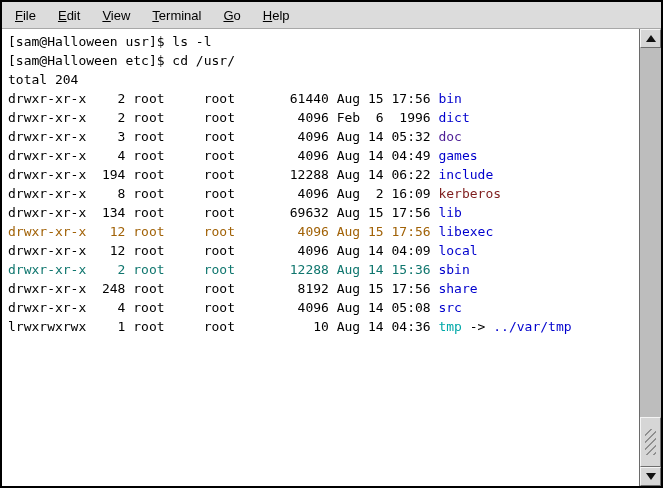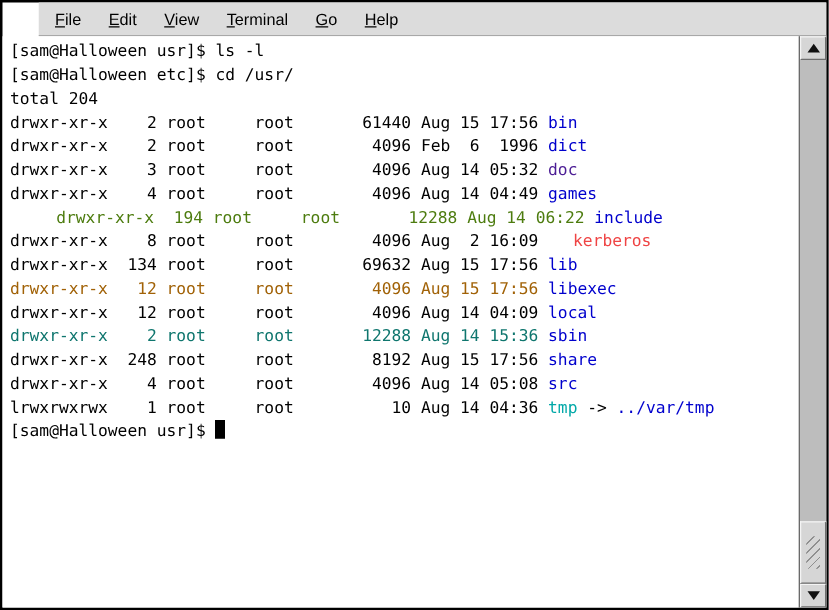--- a/index.html
+++ b/index.html
@@ -4,21 +4,21 @@
 <style>
   html,body{margin:0;padding:0;background:#888;}
   .window{
     position:relative;width:663px;height:488px;box-sizing:border-box;
     border:2px solid #000;background:#fff;display:flex;flex-direction:column;
     font-family:"Liberation Sans",sans-serif;
   }
   .menubar{
     height:26px;flex:0 0 26px;background:#dcdcdc;border-bottom:1px solid #a8a8a8;
     display:flex;align-items:center;padding-left:10px;
-    font-size:13px;color:#000;margin-left:29px;
+    font-size:13px;color:#000;
   }
   .menu-item{margin-right:16px;padding:2px 3px;white-space:nowrap;cursor:default;}
   .mn{text-decoration:underline;}
   .body-row{flex:1;display:flex;min-height:0;}
   .term{
     flex:1;background:#ffffff;padding:3px 0 0 6px;overflow:hidden;
     font-family:"DejaVu Sans Mono","Liberation Mono",monospace;
     font-size:13px;line-height:19px;color:#000;
   }
   .term-line{white-space:pre;height:19px;}
@@ -60,30 +60,29 @@
 
   <div class="body-row">
     <div class="term">
         <div class="term-line"><span style="color: rgb(0, 0, 0);">[sam@Halloween usr]$ ls -l</span></div>
         <div class="term-line"><span style="color: rgb(0, 0, 0);">[sam@Halloween etc]$ cd /usr/</span></div>
         <div class="term-line"><span style="color: rgb(0, 0, 0);">total 204</span></div>
         <div class="term-line"><span style="color: rgb(0, 0, 0);">drwxr-xr-x    2 root     root       61440 Aug 15 17:56 </span><span style="color: rgb(0, 0, 205);">bin</span></div>
         <div class="term-line"><span style="color: rgb(0, 0, 0);">drwxr-xr-x    2 root     root        4096 Feb  6  1996 </span><span style="color: rgb(0, 0, 205);">dict</span></div>
         <div class="term-line"><span style="color: rgb(0, 0, 0);">drwxr-xr-x    3 root     root        4096 Aug 14 05:32 </span><span style="color: #4c1d95;">doc</span></div>
         <div class="term-line"><span style="color: rgb(0, 0, 0);">drwxr-xr-x    4 root     root        4096 Aug 14 04:49 </span><span style="color: rgb(0, 0, 205);">games</span></div>
-        <div class="term-line"><span style="color: #4d7c0f; margin-left: 37px;">drwxr-xr-x  194 root     root       12288 Aug 14 06:22 </span><span style="color: rgb(0, 0, 205);">include</span></div>
-        <div class="term-line"><span style="color: rgb(0, 0, 0);">drwxr-xr-x    8 root     root        4096 Aug  2 16:09 </span><span style="color: #ef4444; margin-left: 20px;">kerberos</span></div>
+        <div class="term-line"><span style="color: #000000;">drwxr-xr-x  194 root     root       12288 Aug 14 06:22 </span><span style="color: rgb(0, 0, 205);">include</span></div>
+        <div class="term-line"><span style="color: rgb(0, 0, 0);">drwxr-xr-x    8 root     root        4096 Aug  2 16:09 </span><span style="color: #7f1d1d;">kerberos</span></div>
         <div class="term-line"><span style="color: rgb(0, 0, 0);">drwxr-xr-x  134 root     root       69632 Aug 15 17:56 </span><span style="color: rgb(0, 0, 205);">lib</span></div>
         <div class="term-line"><span style="color: #a16207;">drwxr-xr-x   12 root     root        4096 Aug 15 17:56 </span><span style="color: rgb(0, 0, 205);">libexec</span></div>
         <div class="term-line"><span style="color: rgb(0, 0, 0);">drwxr-xr-x   12 root     root        4096 Aug 14 04:09 </span><span style="color: rgb(0, 0, 205);">local</span></div>
         <div class="term-line"><span style="color: #0f766e;">drwxr-xr-x    2 root     root       12288 Aug 14 15:36 </span><span style="color: rgb(0, 0, 205);">sbin</span></div>
         <div class="term-line"><span style="color: rgb(0, 0, 0);">drwxr-xr-x  248 root     root        8192 Aug 15 17:56 </span><span style="color: rgb(0, 0, 205);">share</span></div>
         <div class="term-line"><span style="color: rgb(0, 0, 0);">drwxr-xr-x    4 root     root        4096 Aug 14 05:08 </span><span style="color: rgb(0, 0, 205);">src</span></div>
         <div class="term-line"><span style="color: rgb(0, 0, 0);">lrwxrwxrwx    1 root     root          10 Aug 14 04:36 </span><span style="color: rgb(0, 168, 168);">tmp</span><span style="color: rgb(0, 0, 0);"> -&gt; </span><span style="color: rgb(0, 0, 205);">../var/tmp</span></div>
-        <div class="term-line"><span style="color: rgb(0, 0, 0);">[sam@Halloween usr]$ </span><span class="cursor"></span></div>
       </div>
 
     <div class="scrollbar">
       <div class="sb-btn">
         <div class="tri-up"></div>
       </div>
       <div class="sb-track">
         <div class="sb-thumb">
           <div class="sb-grip"></div>
         </div>

